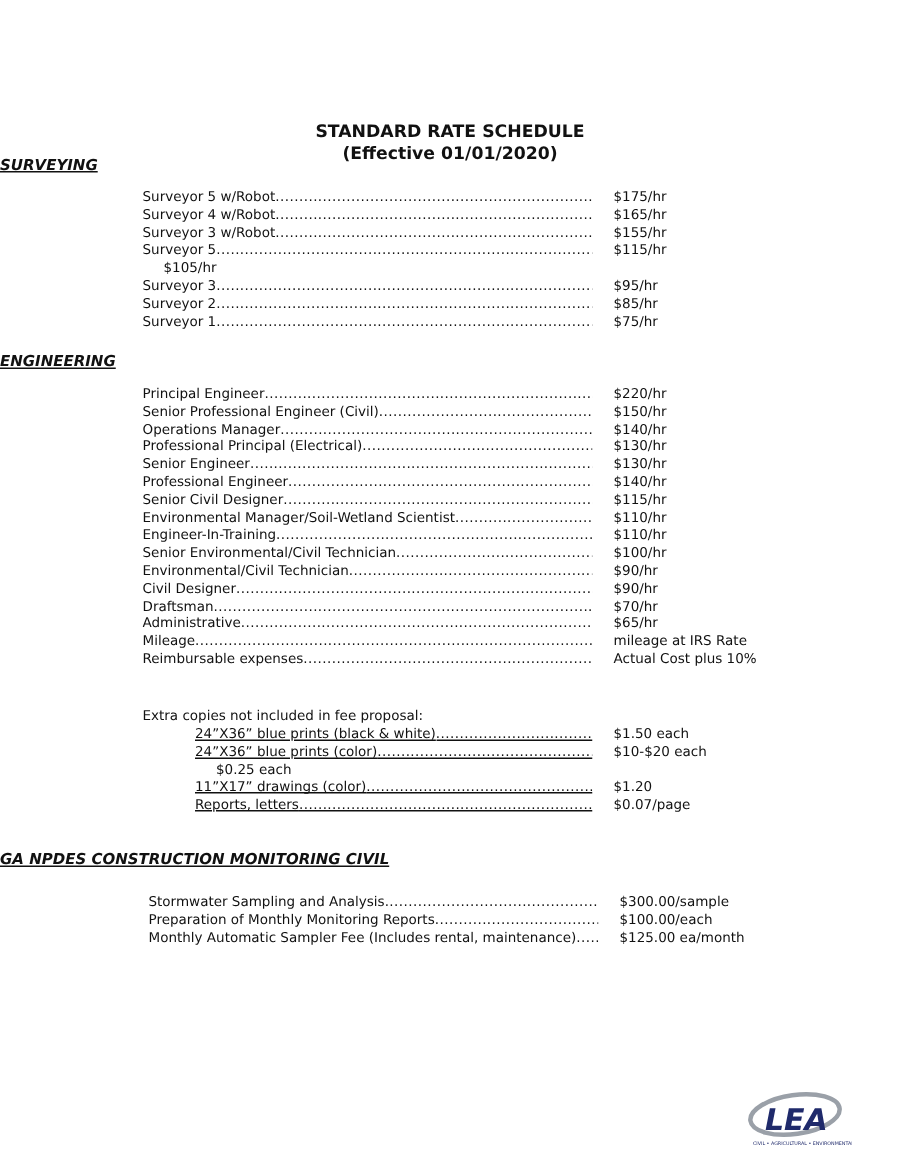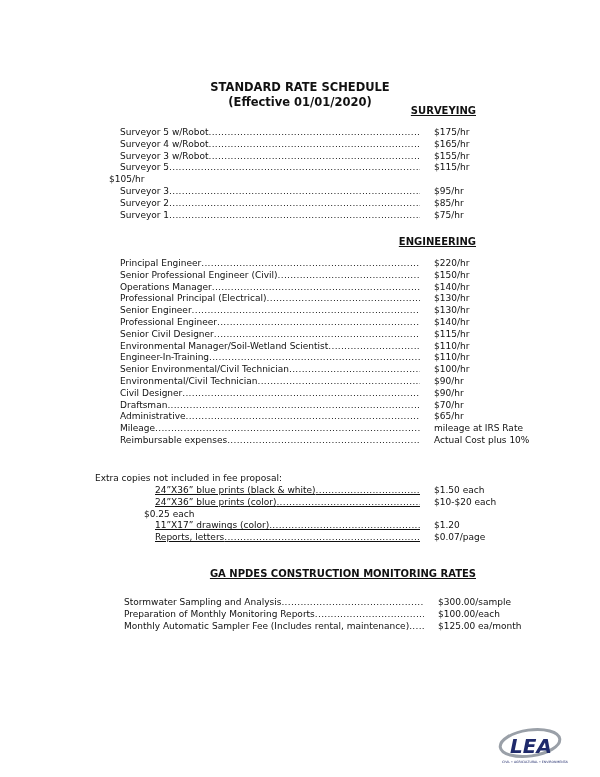--- a/index.html
+++ b/index.html
@@ -5,30 +5,31 @@
     html, body { margin: 0; padding: 0; background: #ffffff; }
     body {
       width: 600px; height: 777px; position: relative; overflow: hidden;
       font-family: "DejaVu Sans", sans-serif; color: #111111;
     }
     .title {
       position: absolute; left: 0; width: 600px; text-align: center;
       font-weight: bold; font-size: 11.5px; line-height: 14px;
     }
     .heading {
-      position: absolute; left: 0; width: 476px; text-align: right;
+      position: absolute; left: 0; width: 476px; text-align: left;
       font-weight: bold; font-size: 10px; text-decoration: underline;
       line-height: 12px;
+      font-style: italic;
     }
     .list { position: absolute; left: 95px; }
     .row {
       display: flex; align-items: baseline; height: 11.8px; line-height: 11.8px;
       font-size: 9px; white-space: nowrap;
     }
-    .label-wrap { width: 300px; display: flex; overflow: hidden; margin-left: 25px; }
+    .label-wrap { width: 300px; display: flex; overflow: hidden; }
     .label { flex: 0 0 auto; }
     .leader {
       flex: 1 1 auto; overflow: hidden; white-space: nowrap; letter-spacing: 0.3px;
     }
     .leader::after { content: "............................................................................................................................................................"; }
     .value { margin-left: 14px; }
     .extra-note { position: absolute; left: 95px; font-size: 9px; line-height: 12px; }
     .sub-list { position: absolute; left: 130px; }
     .sub-list .label-wrap { width: 265px; text-decoration: underline; }
     .npdes-list { position: absolute; left: 99px; }
@@ -244,21 +245,21 @@
     </div>
   <div class="row">
       <span class="label-wrap">
         <span class="label">Reports, letters</span>
         <span class="leader"></span>
       </span>
       <span class="value">$0.07/page</span>
     </div>
 </div>
 
-<div class="heading" style="top:568px;">GA NPDES CONSTRUCTION MONITORING RATES</div>
+<div class="heading" style="top:568px;">GA NPDES CONSTRUCTION MONITORING CIVIL</div>
 <div class="npdes-list" style="top:597px;">
   <div class="row">
       <span class="label-wrap">
         <span class="label">Stormwater Sampling and Analysis</span>
         <span class="leader"></span>
       </span>
       <span class="value">$300.00/sample</span>
     </div>
   <div class="row">
       <span class="label-wrap">

